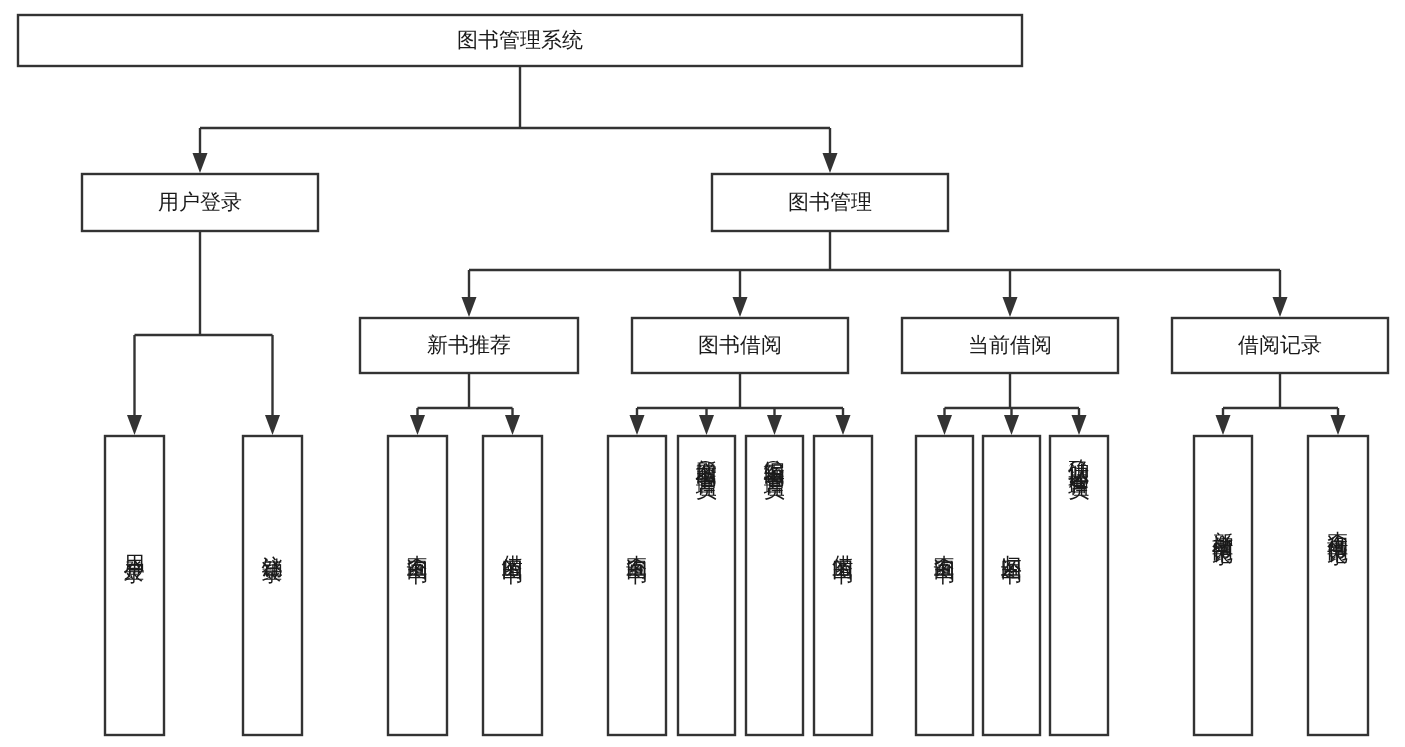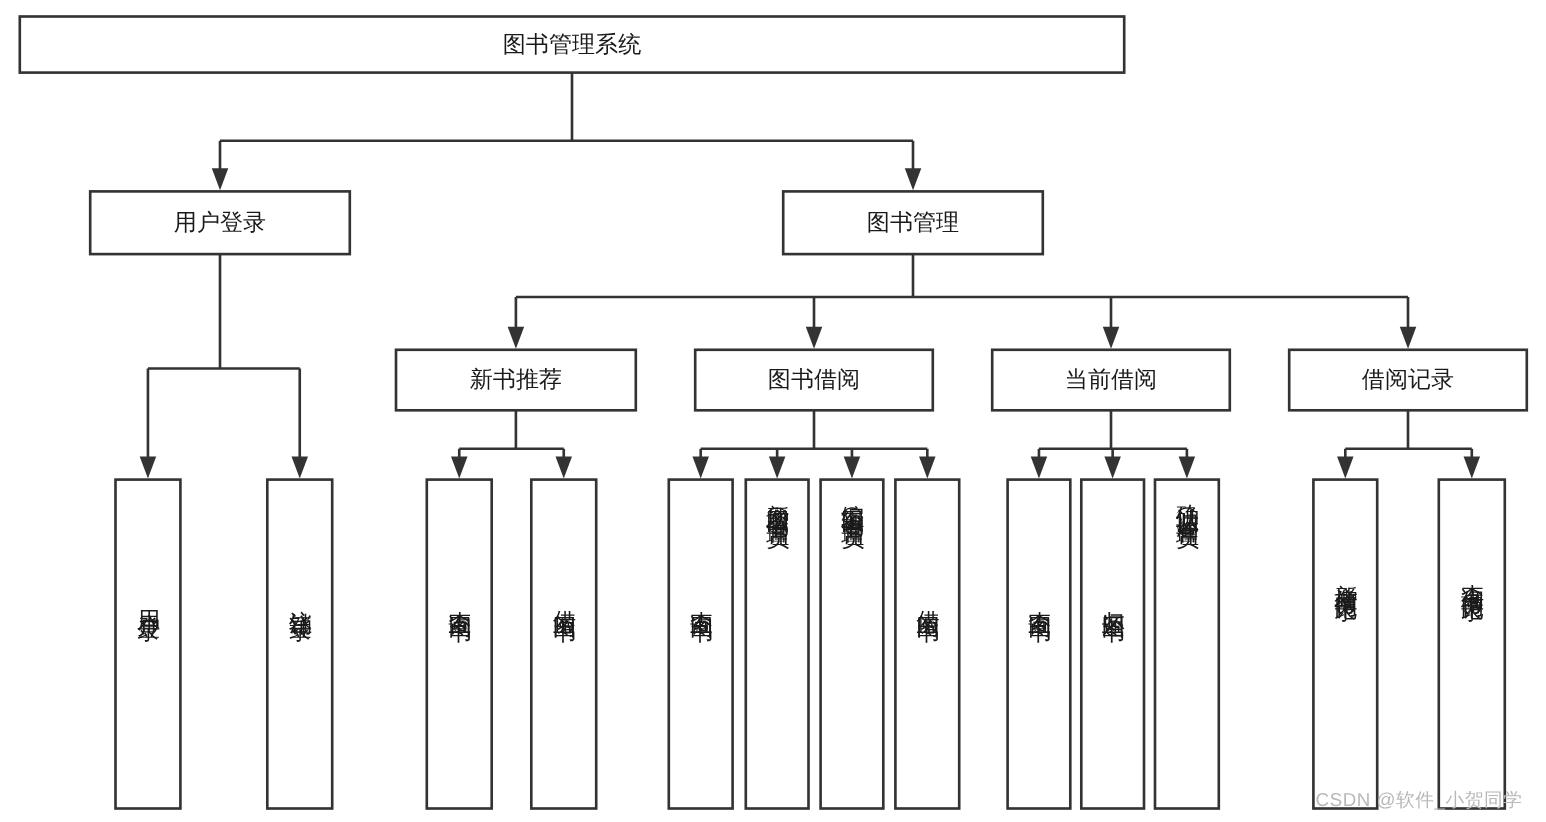--- a/index.html
+++ b/index.html
@@ -213,15 +213,14 @@
       <div class="node-label-v" style="left: 694.5px; top: 442px; height: 287px;">新增图书（管理员）</div>
       <div class="node-label-v" style="left: 762.5px; top: 442px; height: 287px;">编辑图书（管理员）</div>
       <div class="node-label-v" style="left: 831px; top: 538px; height: 287px;">借阅图书</div>
       <div class="node-label-v" style="left: 932.5px; top: 538px; height: 287px;">查询图书</div>
       <div class="node-label-v" style="left: 999.5px; top: 538px; height: 287px;">归还图书</div>
       <div class="node-label-v" style="left: 1067px; top: 442px; height: 287px;">确认归还（管理员）</div>
       <div class="node-label-v" style="left: 1211px; top: 514px; height: 287px;">新增借阅记录</div>
       <div class="node-label-v" style="left: 1326px; top: 514px; height: 287px;">查询借阅记录</div>
     </div>
 
-  <div class="watermark" style="left: 1196px; top: 716px;">CSDN @软件_小贺同学</div>
 
 </div>
 
 </body></html>

